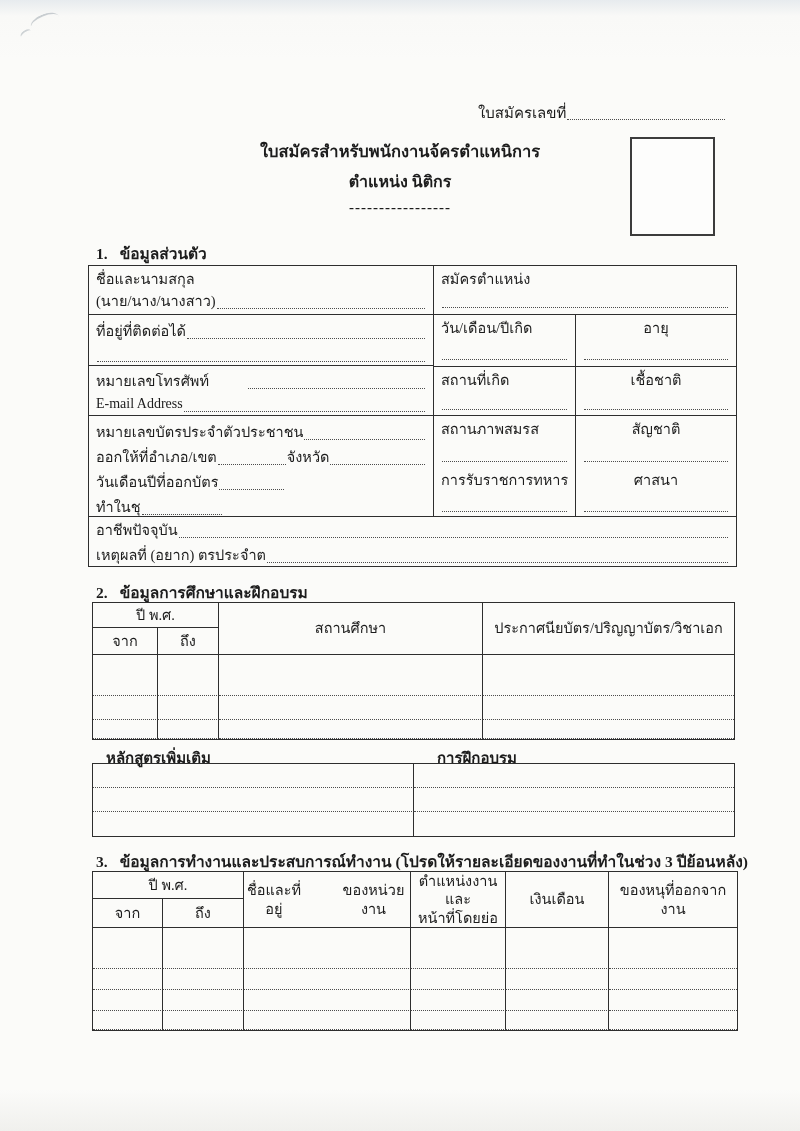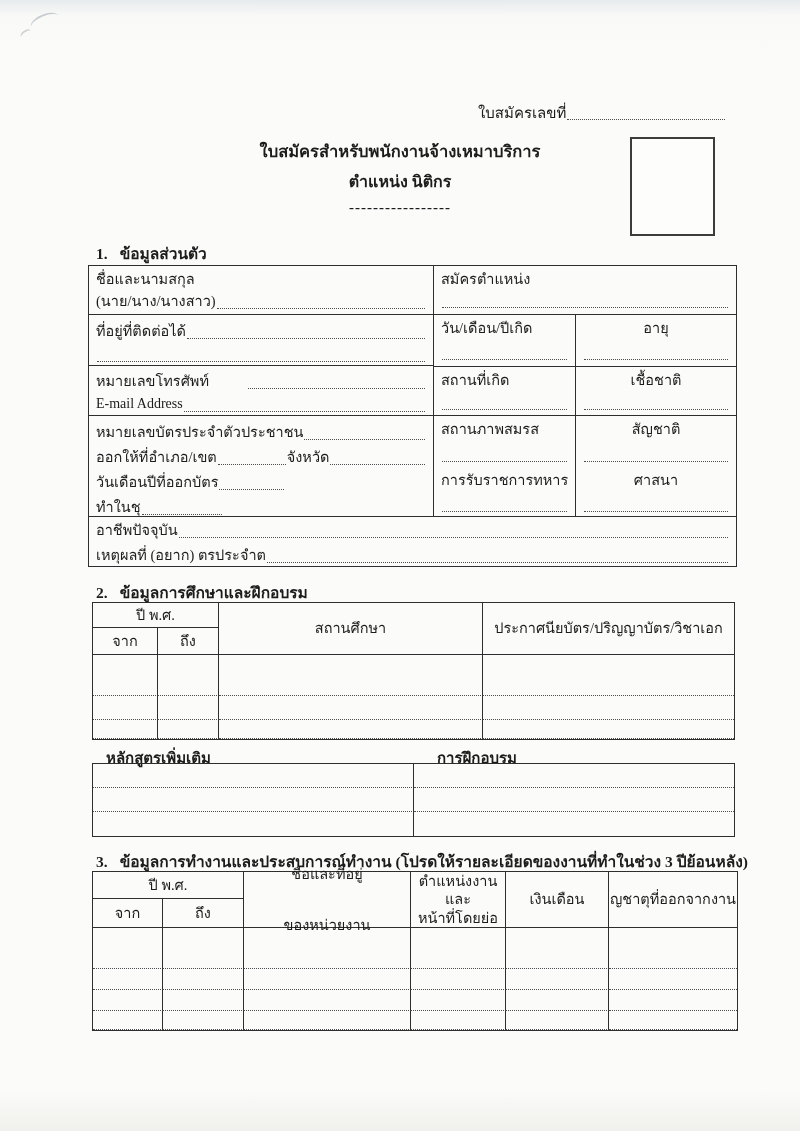--- a/index.html
+++ b/index.html
@@ -99,21 +99,21 @@
   <div class="mark2"></div>
 
   <div class="app-no">
     <span class="lbl">ใบสมัครเลขที่</span>
     <span class="dots"></span>
   </div>
 
   <div class="photo-box"></div>
 
   <div class="title-wrap">
-    <div class="title-main">ใบสมัครสำหรับพนักงานจ้างเหมาบริการ</div>
+    <div class="title-main">ใบสมัครสำหรับพนักงานจ้ครตำแหนิการ</div>
     <div class="title-sub">ตำแหน่ง นิติกร</div>
     <div class="title-dash">-----------------</div>
   </div>
 
   <div class="sec-head" style="left:96px; top:241px;">
     <span class="num">1.</span><span>ข้อมูลส่วนตัว</span>
   </div>
 
   <div class="t1">
     <div class="t1-top">
@@ -287,30 +287,30 @@
   </div>
 
   <div class="sec-head" style="left:96px; top:849px;">
     <span class="num">3.</span><span>ข้อมูลการทำงานและประสบการณ์ทำงาน (โปรดให้รายละเอียดของงานที่ทำในช่วง 3  ปีย้อนหลัง)</span>
   </div>
 
   <div class="work">
     <div class="cell w-year br1 bbs">ปี พ.ศ.</div>
     <div class="cell w-from br1 bbs">จาก</div>
     <div class="cell w-to br1 bbs">ถึง</div>
-    <div class="cell w-emp br1 bbs" style="flex-direction:column;gap:33px;">
+    <div class="cell w-emp br1 bbs" style="flex-direction:row;gap:33px;">
       <div>ชื่อและที่อยู่</div>
       <div>ของหน่วยงาน</div>
     </div>
     <div class="cell w-pos br1 bbs" style="flex-direction:column;">
       <div>ตำแหน่งงานและ</div>
       <div>หน้าที่โดยย่อ</div>
     </div>
     <div class="cell w-sal br1 bbs">เงินเดือน</div>
-    <div class="cell w-rea bbs">ญชาตุที่ออกจากงาน</div>
+    <div class="cell w-rea bbs">ของหนุที่ออกจากงาน</div>
 
     <div class="br1"></div>
       <div class="br1"></div>
       <div class="br1"></div>
       <div class="br1"></div>
       <div class="br1"></div>
       <div></div>
     <div class="br1 bdd"></div>
       <div class="br1 bdd"></div>
       <div class="br1 bdd"></div>

